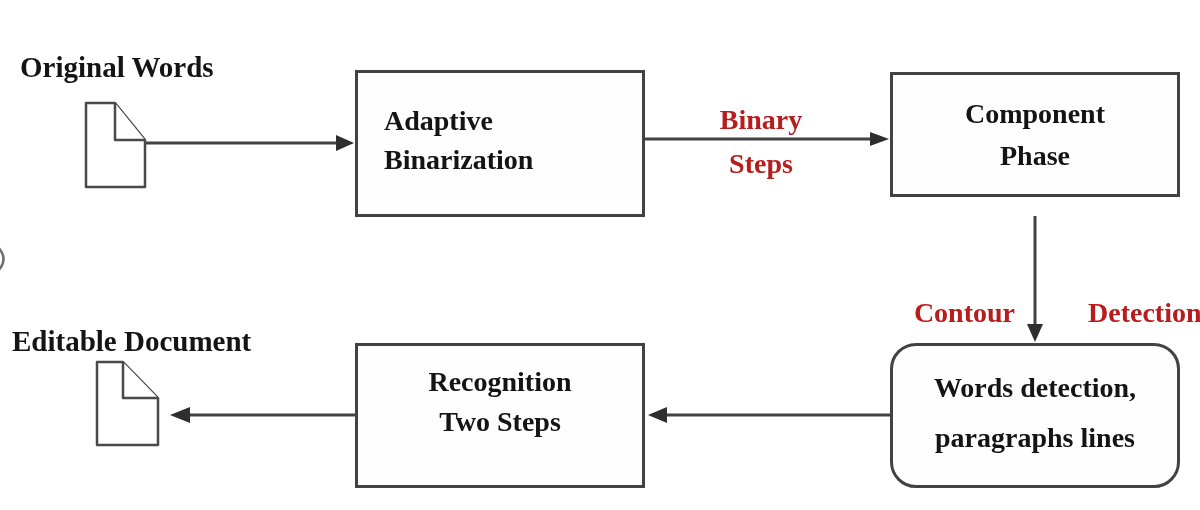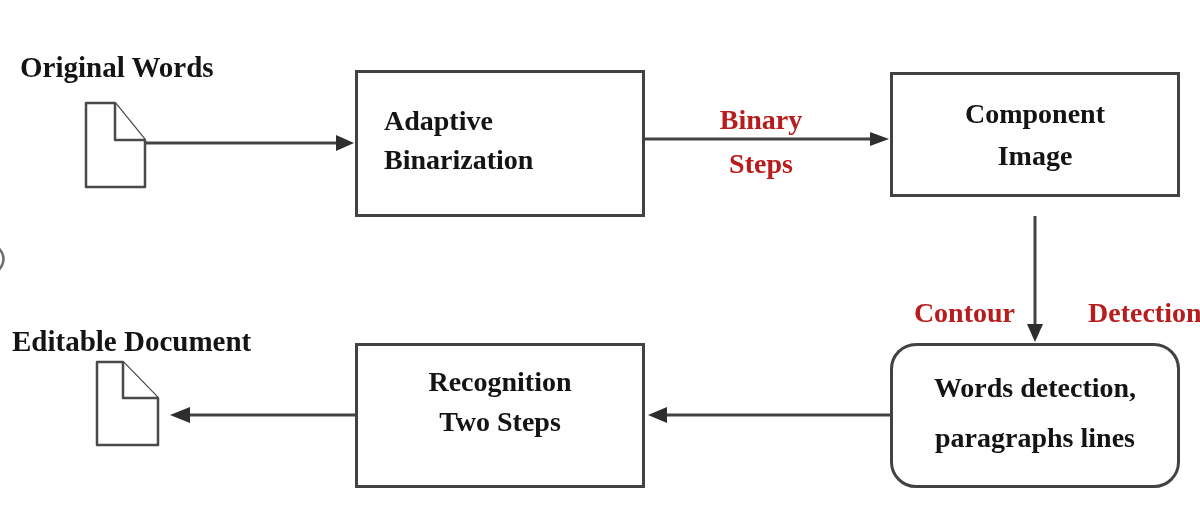--- a/index.html
+++ b/index.html
@@ -73,21 +73,21 @@
   <div class="node" id="box-adaptive">
     <div class="inner">
       <span class="line">Adaptive</span>
       <span class="line">Binarization</span>
     </div>
   </div>
 
   <div class="node" id="box-component">
     <div class="inner">
       <span class="line">Component</span>
-      <span class="line">Image</span>
+      <span class="line">Phase</span>
     </div>
   </div>
 
   <div class="node" id="box-words">
     <div class="inner">
       <span class="line">Words detection,</span>
       <span class="line">paragraphs lines</span>
     </div>
   </div>
 

